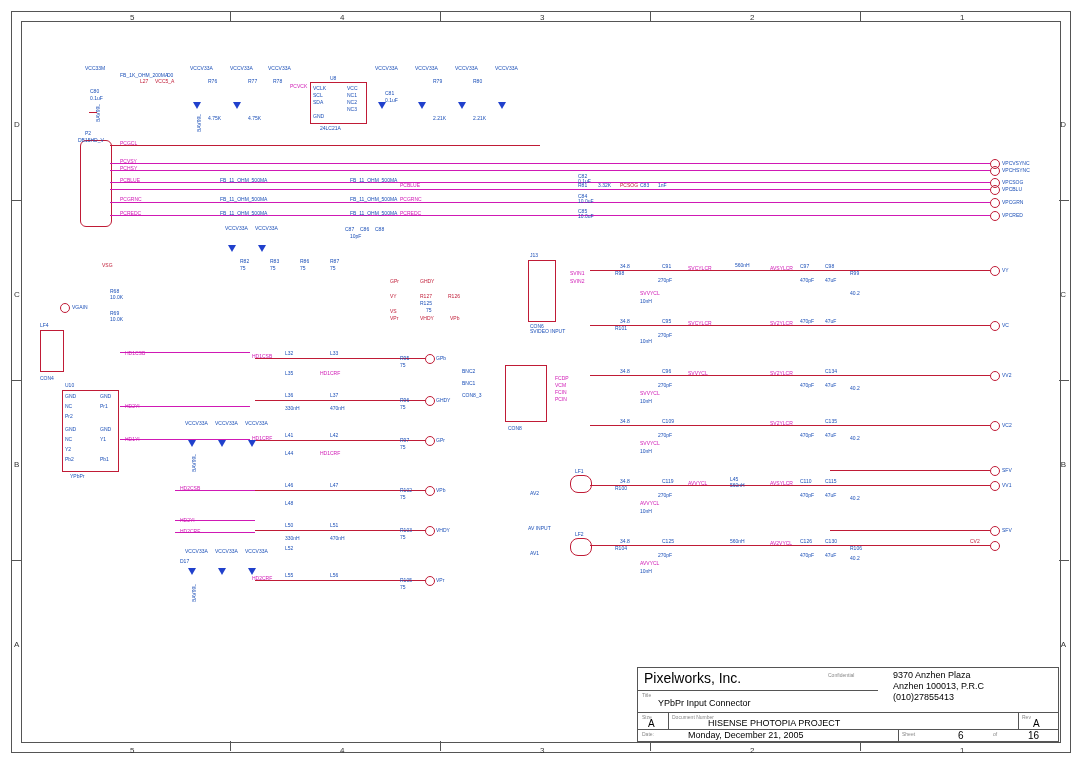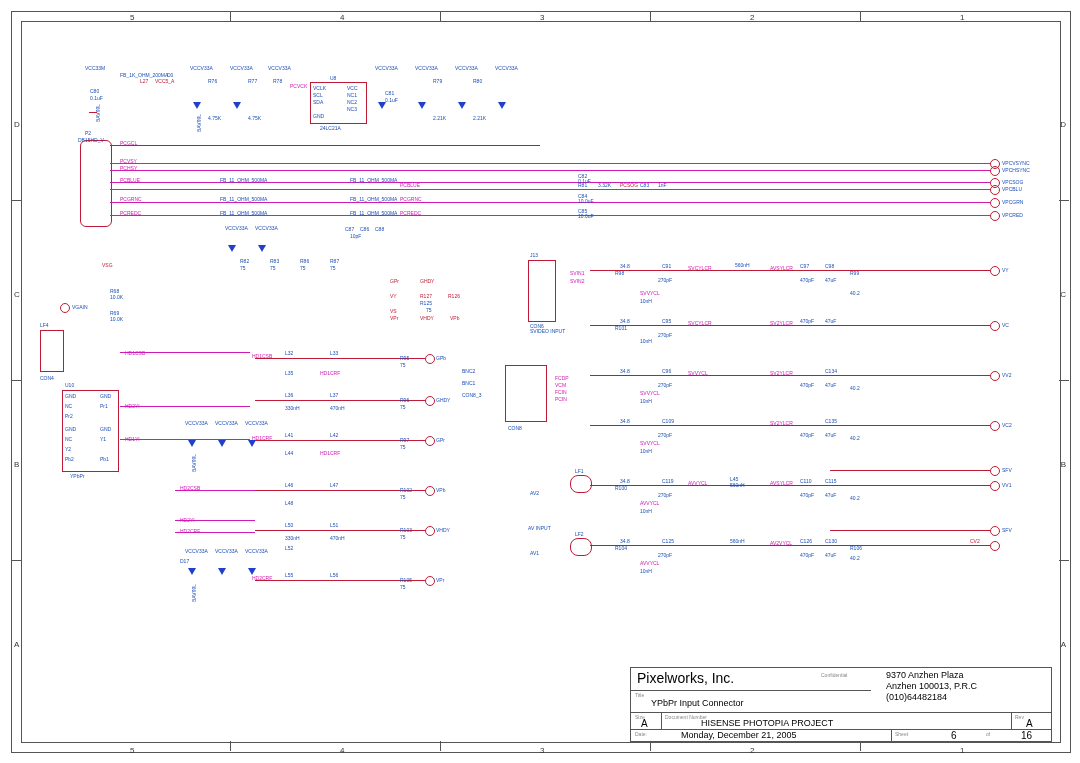--- a/index.html
+++ b/index.html
@@ -93,21 +93,21 @@
     border-top: 7px solid #2040cc;
   }
   .gnd {
     position: absolute;
     width: 8px; height: 1px;
     background: #c01b36;
   }
   
   .titleblock {
     position: absolute;
-    right: 28px;
+    right: 21px;
     bottom: 21px;
     width: 420px;
     height: 73px;
     border: 1px solid #555;
     background: #fff;
   }
   .tb-row {
     border-top: 1px solid #555;
     position: absolute;
     left: 0; right: 0;
@@ -562,21 +562,21 @@
     <span class="net mag" style="left:610px; top:530px">AVVYCL</span>
     <span class="ref" style="left:610px; top:538px">10nH</span>
 
   </div>
 
   <div class="titleblock">
     <span class="tb-text tb-big" style="left:6px; top:2px">Pixelworks, Inc.</span>
     <span class="tb-small" style="left:190px; top:4px">Confidential</span>
     <span class="tb-text" style="left:255px; top:2px; font-size:9px">9370 Anzhen Plaza</span>
     <span class="tb-text" style="left:255px; top:13px; font-size:9px">Anzhen 100013, P.R.C</span>
-    <span class="tb-text" style="left:255px; top:24px; font-size:9px">(010)64482184</span>
+    <span class="tb-text" style="left:255px; top:24px; font-size:9px">(010)27855413</span>
 
     <div class="tb-row" style="top:22px; width:240px"></div>
     <span class="tb-small" style="left:4px; top:24px">Title</span>
     <span class="tb-text" style="left:20px; top:30px; font-size:9px">YPbPr Input Connector</span>
 
     <div class="tb-row" style="top:44px"></div>
     <div class="tb-cell-v" style="left:30px; top:44px; height:17px"></div>
     <div class="tb-cell-v" style="left:380px; top:44px; height:17px"></div>
     <span class="tb-small" style="left:4px; top:46px">Size</span>
     <span class="tb-text" style="left:10px; top:50px">A</span>

